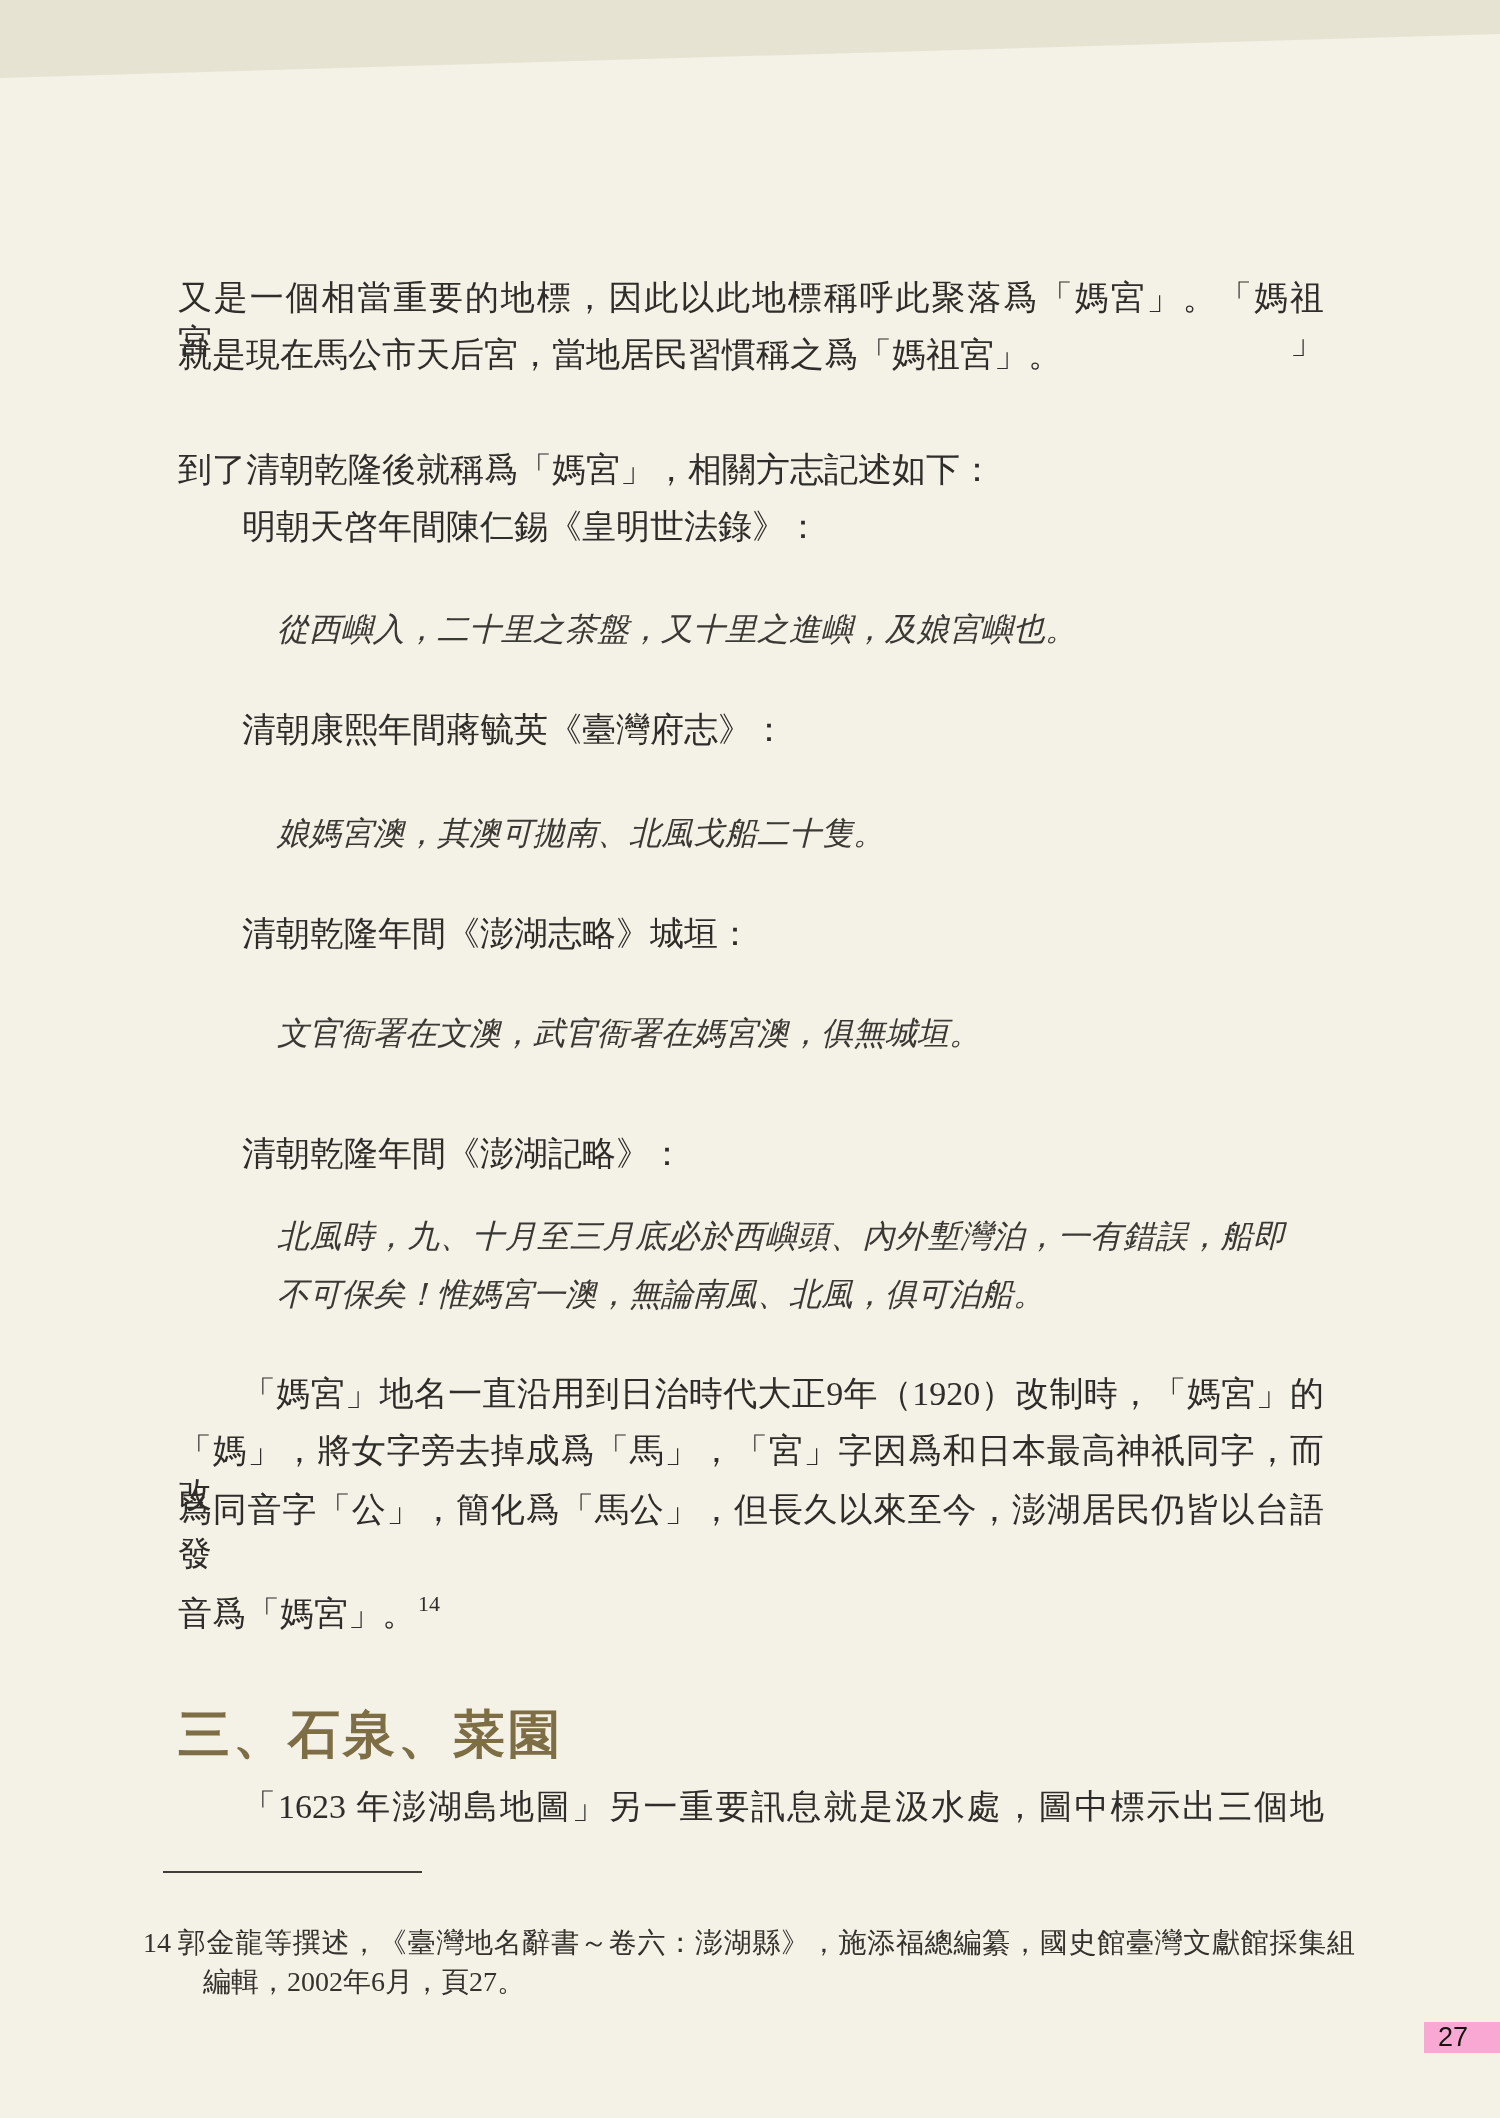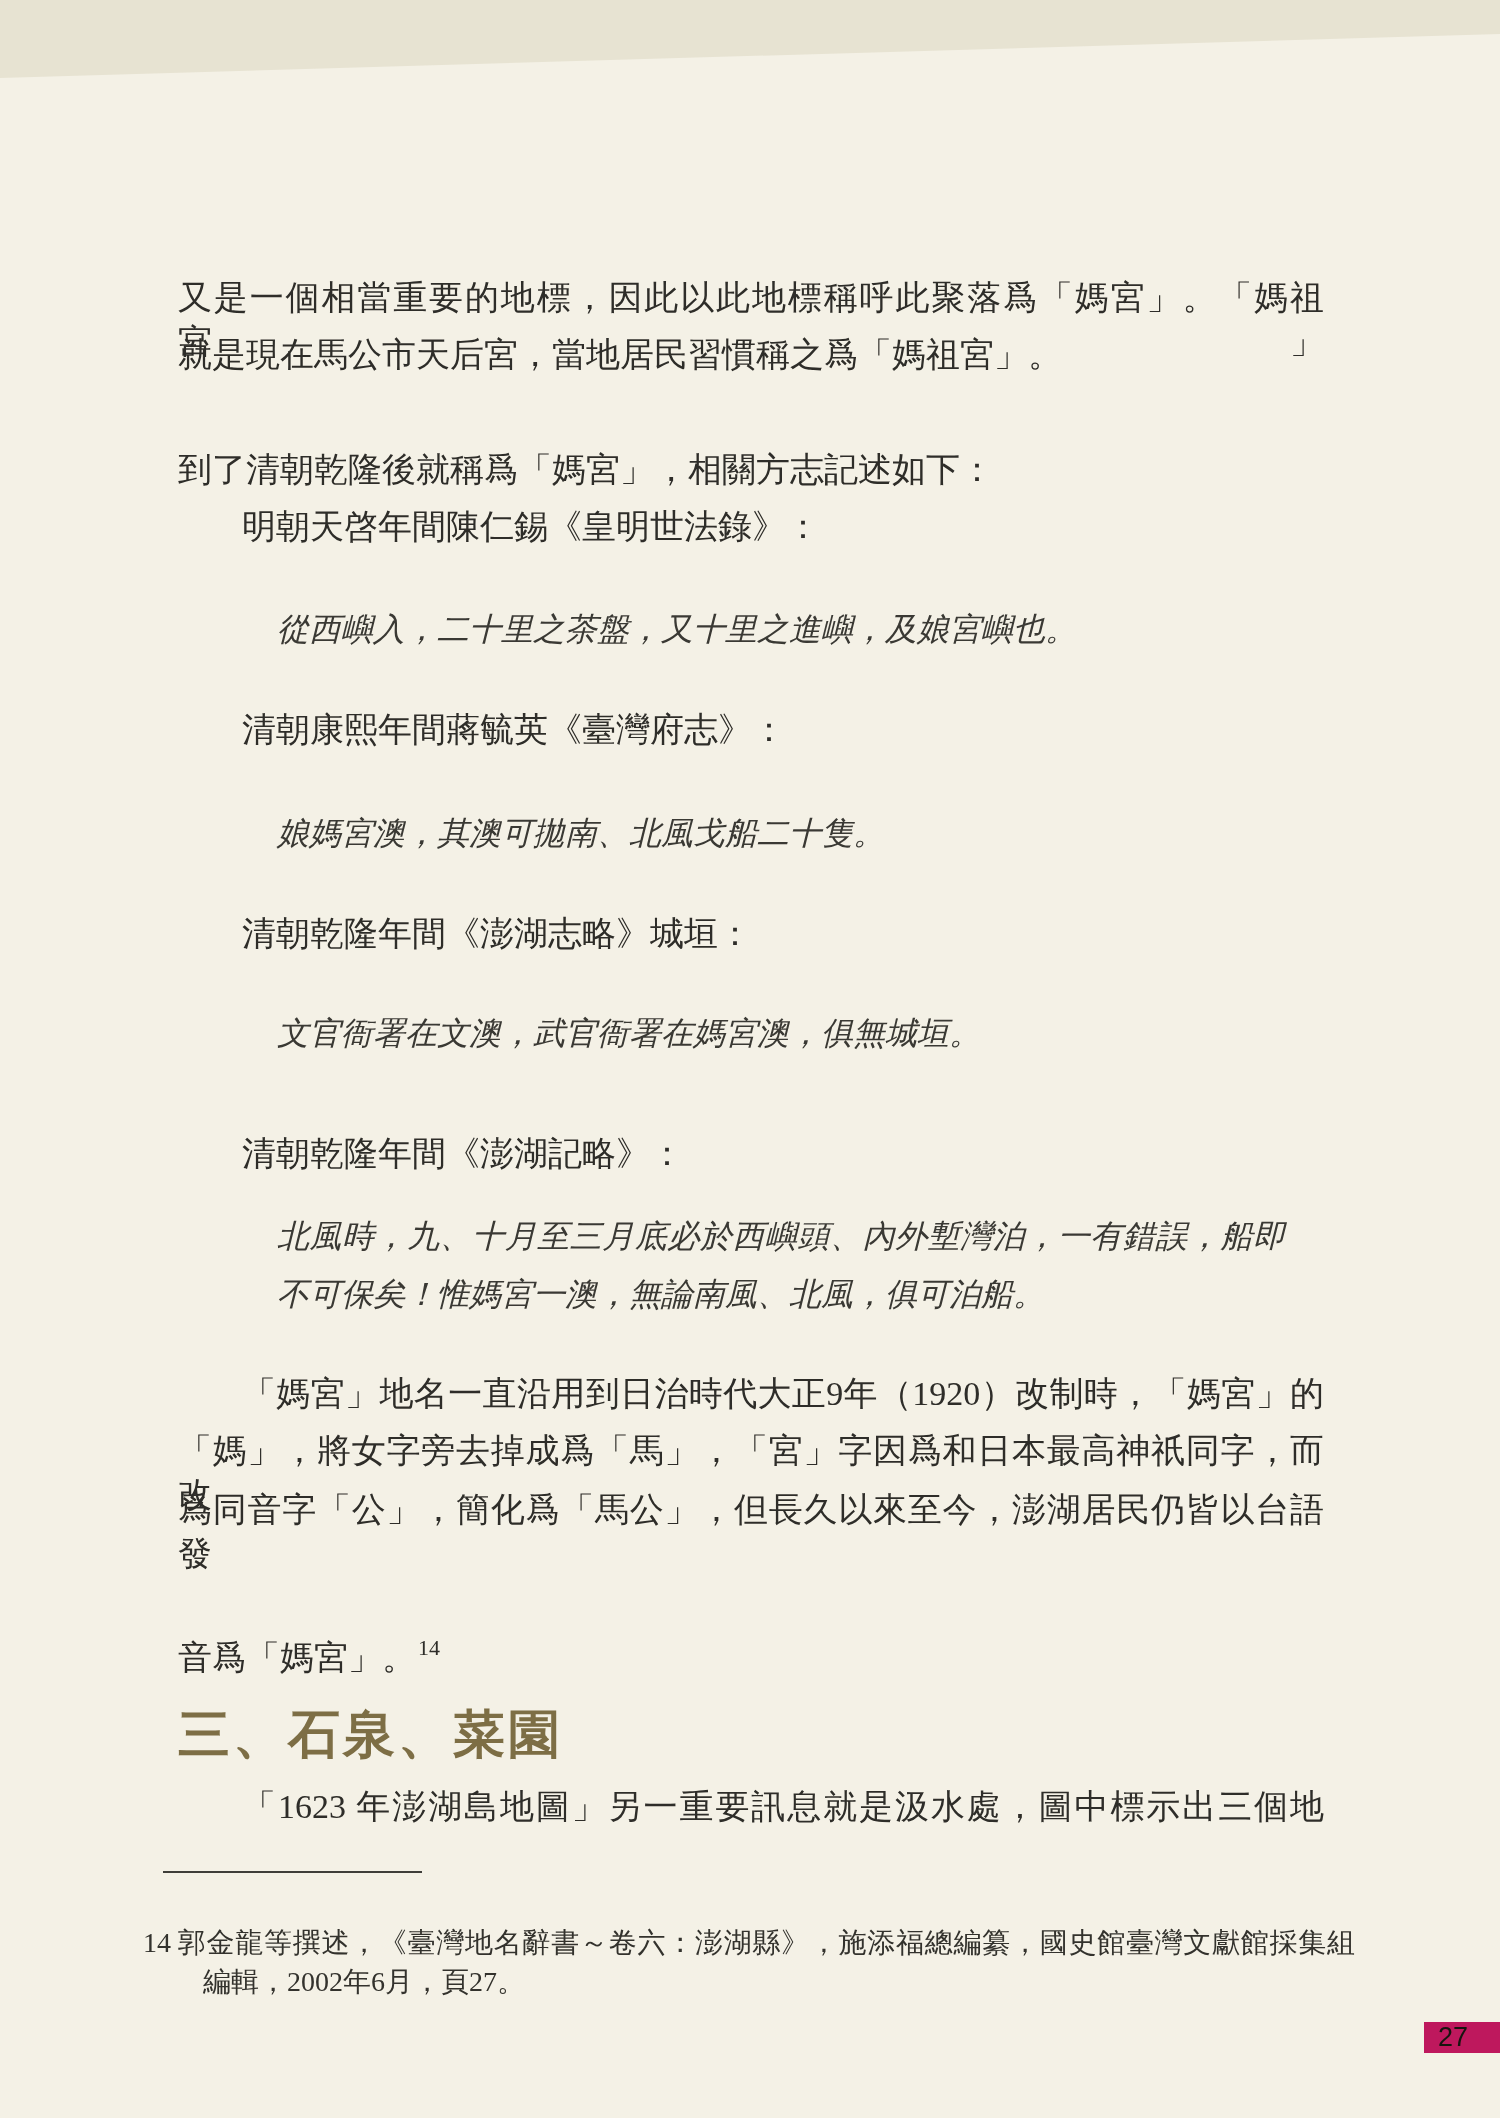--- a/index.html
+++ b/index.html
@@ -43,21 +43,21 @@
   .fnmark{margin-right:6px;}
   .rule{
     position:absolute;left:163px;top:1871px;width:259px;height:2px;
     background:#3f3e39;
   }
   .fnref{
     font-size:22px;position:relative;top:-14px;margin-left:2px;
   }
   .pbar{
     position:absolute;left:1424px;top:2022px;width:76px;height:31px;
-    background:#be185d;color:#16150f;
+    background:#f9a8d4;color:#16150f;
     font-family:"Liberation Sans","DejaVu Sans",sans-serif;
     font-size:27px;line-height:31px;
     padding-left:14px;box-sizing:border-box;
   }
 </style>
 </head>
 <body>
 
 <div class="page">
 
@@ -77,21 +77,21 @@
   <div class="l bl ind" style="top:912px">清朝乾隆年間《澎湖志略》城垣：</div>
   <div class="l q" style="top:1012px">文官衙署在文澳，武官衙署在媽宮澳，俱無城垣。</div>
 
   <div class="l bl ind" style="top:1132px">清朝乾隆年間《澎湖記略》：</div>
   <div class="l q j" style="top:1215px">北風時，九、十月至三月底必於西嶼頭、內外塹灣泊，一有錯誤，船即</div>
   <div class="l q" style="top:1273px">不可保矣！惟媽宮一澳，無論南風、北風，俱可泊船。</div>
 
   <div class="l bl ind j" style="top:1372px">「媽宮」地名一直沿用到日治時代大正9年（1920）改制時，「媽宮」的</div>
   <div class="l bl j" style="top:1429px">「媽」，將女字旁去掉成爲「馬」，「宮」字因爲和日本最高神祇同字，而改</div>
   <div class="l bl j" style="top:1488px">爲同音字「公」，簡化爲「馬公」，但長久以來至今，澎湖居民仍皆以台語發</div>
-  <div class="l bl" style="top:1636px"><span>音爲「媽宮」。</span><span class="fnref">14</span></div>
+  <div class="l bl" style="top:1592px"><span>音爲「媽宮」。</span><span class="fnref">14</span></div>
 
   <div class="l sect" style="top:1705px">三、石泉、菜園</div>
 
   <div class="l bl ind j" style="top:1785px">「1623 年澎湖島地圖」另一重要訊息就是汲水處，圖中標示出三個地</div>
 
   <div class="rule"></div>
 
   <div class="l fn j" style="top:1887px"><span class="fnmark">14</span><span>郭金龍等撰述，《臺灣地名辭書～卷六：澎湖縣》，施添福總編纂，國史館臺灣文獻館採集組</span></div>
   <div class="l fn fn2" style="top:1926px">編輯，2002年6月，頁27。</div>
 

